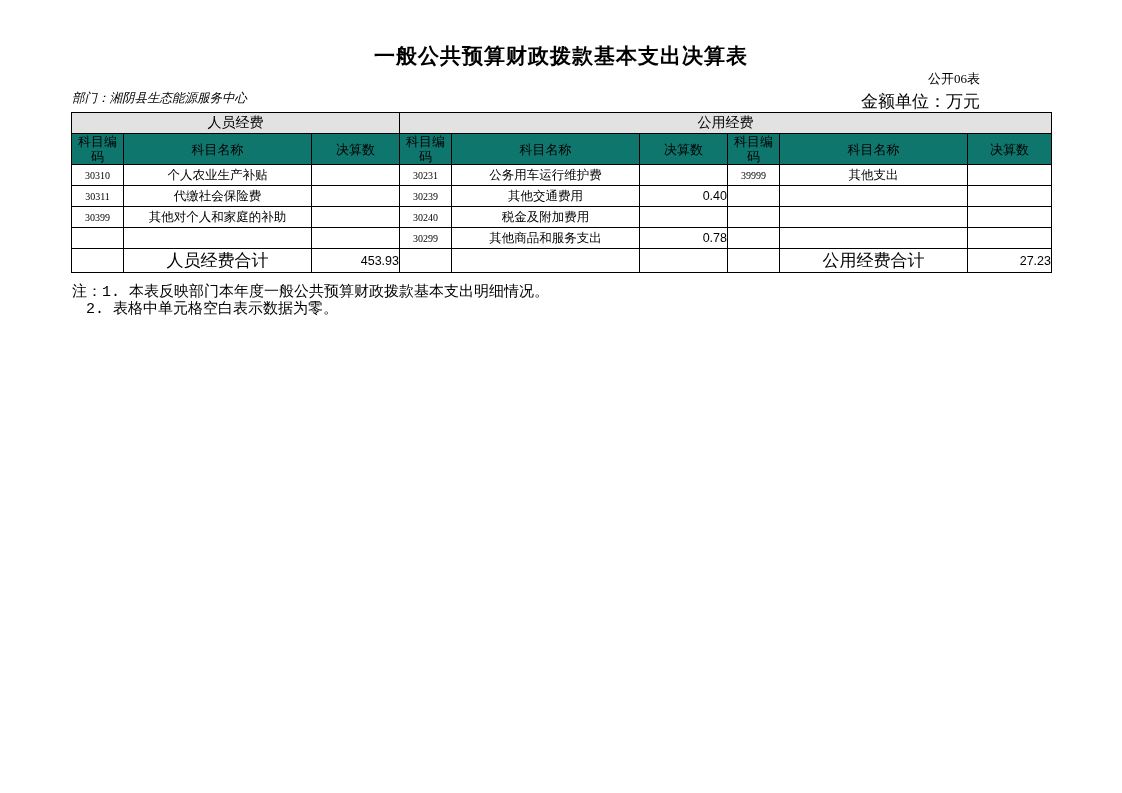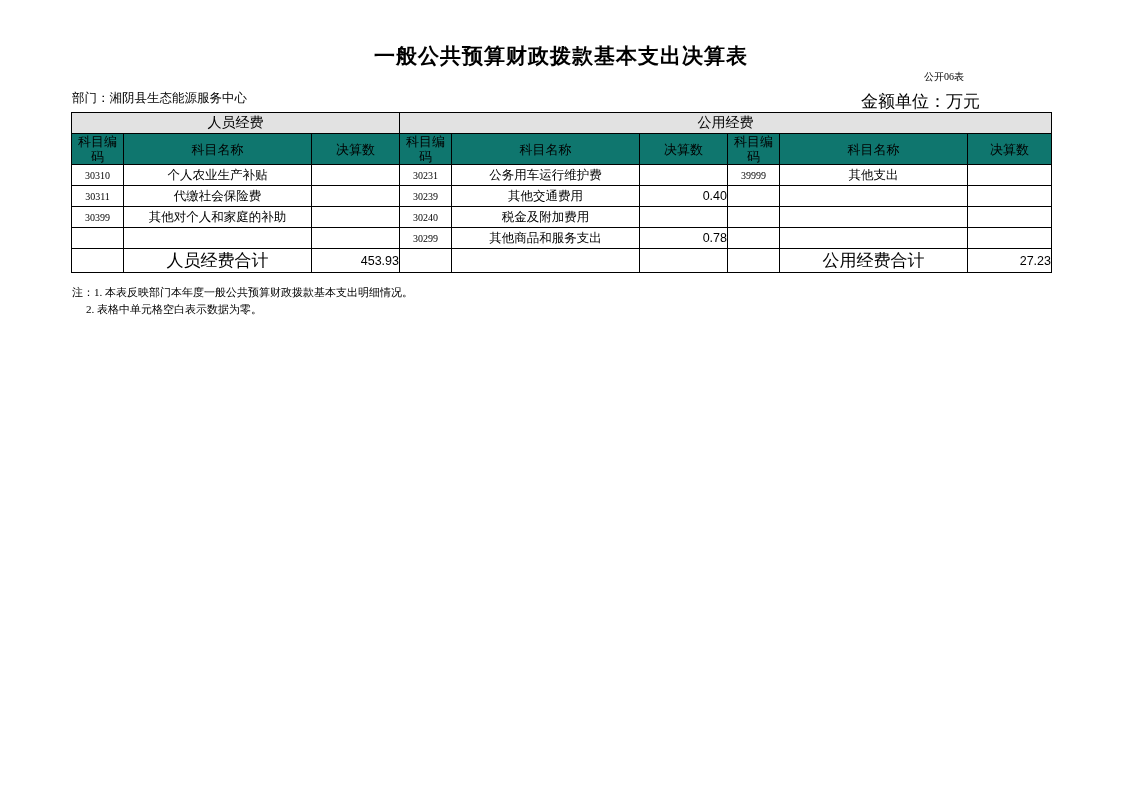--- a/index.html
+++ b/index.html
@@ -25,29 +25,30 @@
     position: absolute;
     left: 0; top: 42px;
     width: 1122px;
     text-align: center;
     font-size: 21px;
     font-weight: bold;
     letter-spacing: 1px;
   }
   .form-code {
     position: absolute;
-    right: 88px;
+    right: 72px;
     top: 70px;
-    font-size: 10px;
+    font-size: 13px;
   }
   .dept-line {
     position: absolute;
     left: 72px;
     top: 90px;
     font-size: 12.5px;
+    font-style: italic;
   }
   .unit-line {
     position: absolute;
     right: 72px;
     top: 90px;
     font-size: 17px;
   }
   table.main {
     position: absolute;
     left: 71px;
@@ -94,22 +95,23 @@
     font-family: Liberation Sans, sans-serif;
   }
   .c-total-label {
     text-align: center;
     font-size: 17px;
   }
   .notes {
     position: absolute;
     left: 72px;
     top: 284px;
-    font-size: 11px;
+    font-size: 15px;
     line-height: 17px;
+    font-family: Liberation Mono, monospace;
   }
   .notes .n2 {
     padding-left: 14px;
   }
 </style>
 </head>
 <body>
 
 <div class="page">
 

